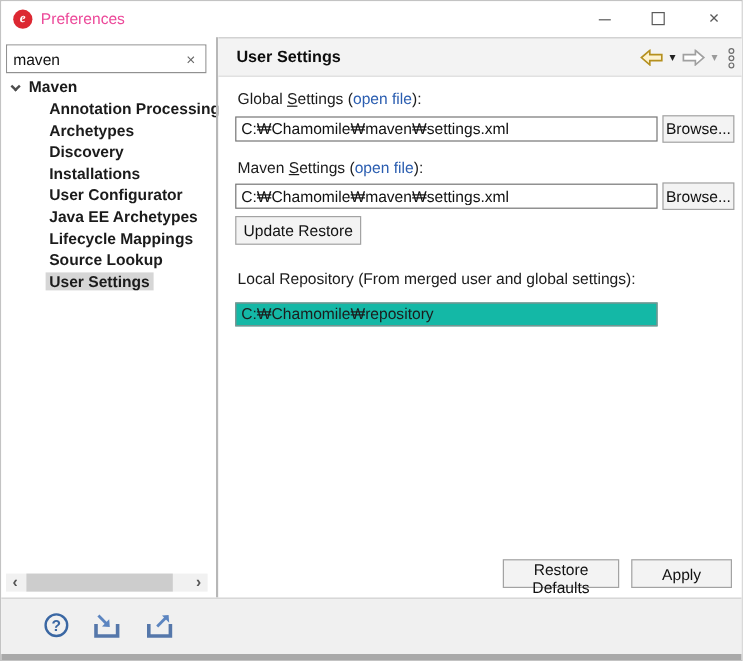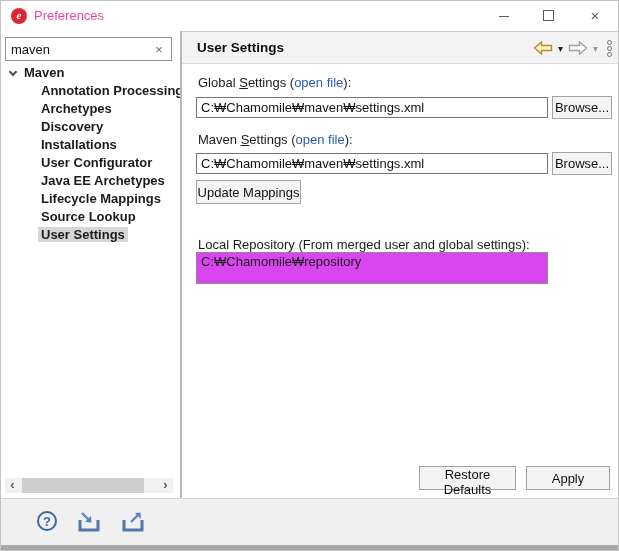--- a/index.html
+++ b/index.html
@@ -56,23 +56,23 @@
   .fld-label { position:absolute; left:16px; white-space:nowrap; }
   .fld-label a { color:#2a5db0; cursor:pointer; }
   .txt { position:absolute; left:14px; width:352px; height:21px; border:1px solid #767676; background:#fff;
          font:13px "Liberation Sans","DejaVu Sans",sans-serif; padding:0 4px; color:#111; }
   .btn { background:#f3f3f3; border:1px solid #a3a3a3; font:13px "Liberation Sans","DejaVu Sans",sans-serif;
          color:#111; cursor:default; }
   .browse { position:absolute; left:370px; width:60px; height:23px; }
   .lbl-global { top:44px; } .in-global { top:66px; } .br-global { top:65px; }
   .lbl-user { top:101px; }  .in-user { top:122px; }  .br-user { top:121px; }
   .btn-update { position:absolute; left:14px; top:149px; width:105px; height:24px; }
-  .lbl-repo { top:206px; }
-  .in-repo { position:absolute; left:14px; top:221px; width:352px; height:32px; border:1px solid #8d8d8d;
-             background:#d946ef; line-height:18px; padding:0 4px; color:#1c1c1c; }
+  .lbl-repo { top:194px; }
+  .in-repo { position:absolute; left:14px; top:221px; width:352px; height:20px; border:1px solid #8d8d8d;
+             background:#14b8a6; line-height:18px; padding:0 4px; color:#1c1c1c; }
   .btn-restore { position:absolute; left:237px; top:435px; width:97px; height:24px; }
   .btn-apply   { position:absolute; left:344px; top:435px; width:84px; height:24px; }
 
   
   .footer { position:absolute; left:0; top:497px; width:100%; height:47px; background:#f0f0f0;
             border-top:1px solid #d2d2d2; }
   .bottom-strip { position:absolute; left:0; top:544px; width:100%; height:7px; background:#a9a9a9; }
   .help-icon { position:absolute; left:36px; top:12px; width:20px; height:20px; border:2px solid #3a67a3;
                border-radius:50%; color:#3a67a3; font-weight:bold; text-align:center; line-height:17px; font-size:13px; }
   .trayicon { position:absolute; top:12px; }
@@ -146,21 +146,21 @@
     </div>
     <input class="txt in-global" value="C:₩Chamomile₩maven₩settings.xml" style="">
     <button class="btn browse br-global">Browse...</button>
 
     <div class="fld-label lbl-user">
       <span>Maven </span><u>S</u><span>ettings</span><span> (</span><a>open file</a><span>):</span>
     </div>
     <input class="txt in-user" value="C:₩Chamomile₩maven₩settings.xml" style="">
     <button class="btn browse br-user">Browse...</button>
 
-    <button class="btn btn-update">Update Mappings</button>
+    <button class="btn btn-update">Update Restore</button>
 
     <div class="fld-label lbl-repo">Local Repository (From merged user and global settings):</div>
     <div class="in-repo">C:₩Chamomile₩repository</div>
 
     <button class="btn btn-restore">Restore Defaults</button>
     <button class="btn btn-apply">Apply</button>
   </div>
 
   <div class="footer">
     <div class="help-icon">?</div>

